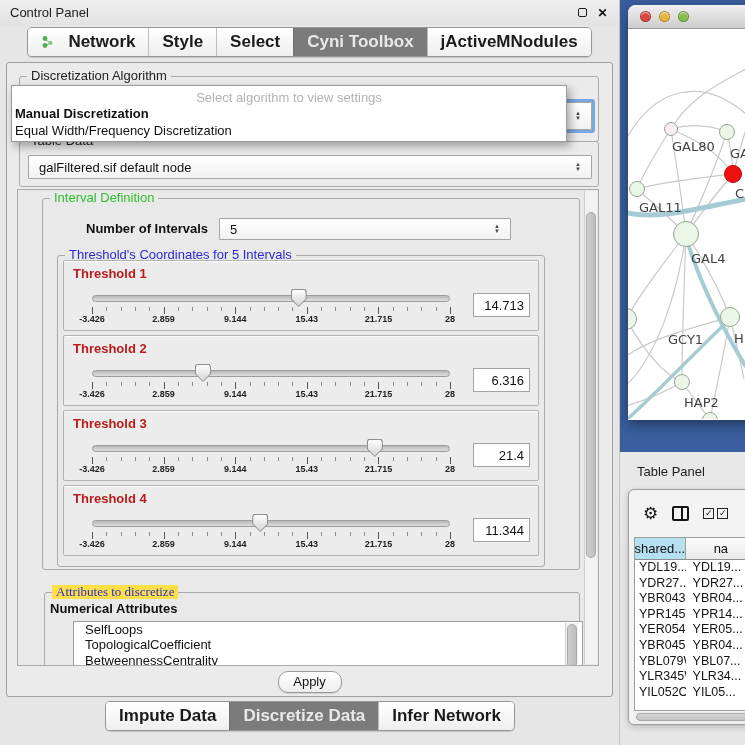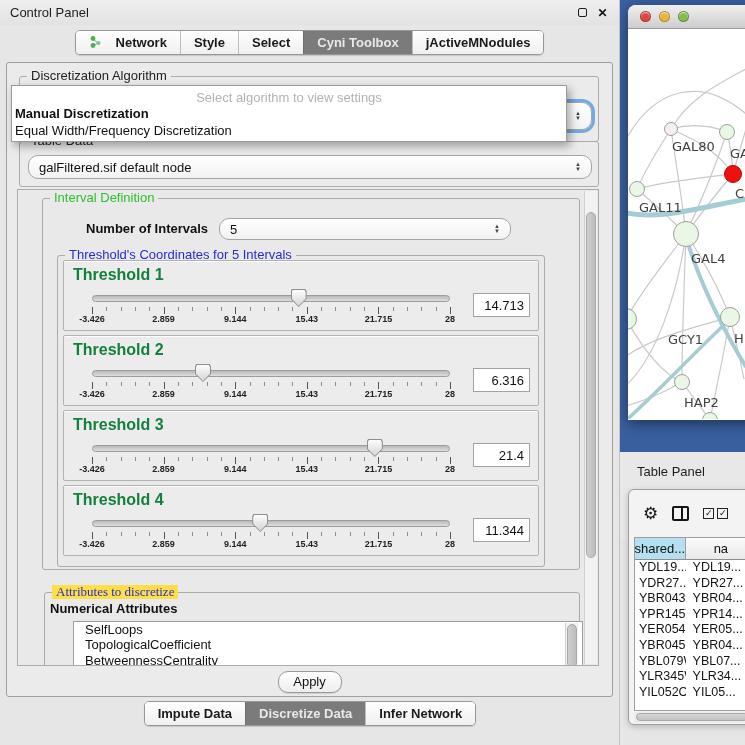--- a/index.html
+++ b/index.html
@@ -9,31 +9,31 @@
   
   #left{width:620px;height:745px;background:#e6e6e6;position:relative;border-right:1px solid #c2c2c2;}
   #titlebar{height:25px;display:flex;align-items:center;padding:0 10px;font-size:13px;color:#1d1d1d;
     background:linear-gradient(#efefef,#e2e2e2);}
   #titlebar .sp{flex:1}
   .win-ic{width:13px;height:13px;display:flex;align-items:center;justify-content:center;margin-left:7px;cursor:default;}
   #float-box{width:9px;height:9px;border:1.6px solid #1d1d1d;border-radius:2px;}
   #close-x{font-size:12px;font-weight:bold;color:#111;line-height:1;}
   .tabrow{height:34px;display:flex;justify-content:center;align-items:center;}
   .seg{display:flex;border:1px solid #979797;border-radius:5px;overflow:hidden;background:#fff;box-shadow:0 1px 1px rgba(0,0,0,.15);}
-  .seg-item{padding:4px 13px;font-size:13px;font-weight:bold;color:#1a1a1a;background:linear-gradient(#fff,#efefef);
+  .seg-item{padding:4px 13px;font-size:17px;font-weight:bold;color:#1a1a1a;background:linear-gradient(#fff,#efefef);
     border-left:1px solid #bdbdbd;display:flex;align-items:center;gap:14px;white-space:nowrap;cursor:default;}
   .seg-item:first-child{border-left:none;}
   .seg-item.sel{background:#7b7b7b;color:#e9e9e9;border-left-color:#6f6f6f;}
   #outer-box{position:absolute;left:6px;top:62px;width:607px;height:635px;border:1px solid #9f9f9f;
     border-radius:3px;background:#ebebeb;}
   .fieldset{position:absolute;border:1px solid #ababab;border-radius:3px;}
   .fs-label{position:absolute;top:-8px;left:7px;background:#ebebeb;padding:0 4px;font-size:13px;line-height:14px;color:#222;white-space:nowrap;}
   .fs-label.green{color:#2fbf2f;}
   .fs-label.blue{color:#2a2ad4;}
-  .combo{position:absolute;background:linear-gradient(#ffffff,#f2f2f2);border:1px solid #a5a5a5;border-radius:10px;
+  .combo{position:absolute;background:linear-gradient(#ffffff,#f2f2f2);border:1px solid #a5a5a5;border-radius:1px;
     font-size:13px;color:#111;display:flex;align-items:center;padding:0 10px;cursor:default;}
   .combo .cv{flex:1;overflow:hidden;white-space:nowrap;}
   .stepper{display:flex;flex-direction:column;align-items:center;line-height:5px;font-size:6px;color:#444;margin-left:6px;}
   .focusring{box-shadow:0 0 0 3px rgba(96,158,226,.85);}
   
   #algo-popup{position:absolute;left:4px;top:22px;width:556px;height:57px;background:#fff;border:1px solid #9b9b9b;
     box-shadow:3px 4px 9px rgba(0,0,0,.35);z-index:20;font-size:13px;}
   #popup-hint{text-align:center;color:#b3b3b3;padding-top:4px;height:19px;}
   .popup-opt{padding:1px 3px;color:#111;white-space:nowrap;cursor:default;}
   .popup-opt.sel{font-weight:bold;}
@@ -41,21 +41,21 @@
   #scrollarea{position:absolute;left:10px;top:126px;width:582px;height:477px;border:1px solid #ababab;
     background:#e9e9e9;overflow:hidden;}
   .vsb{position:absolute;background:#f2f2f2;border-left:1px solid #cfcfcf;}
   .vsb .thumb{position:absolute;left:1px;right:1px;background:linear-gradient(90deg,#cfcfcf,#bdbdbd);border:1px solid #a9a9a9;border-radius:6px;}
   #interval-fs{left:24px;top:8px;width:538px;height:372px;background:#e9e9e9;}
   #interval-fs .fs-label{background:#e9e9e9;}
   #noi-label{position:absolute;left:43px;top:22px;font-size:13px;font-weight:bold;color:#111;}
   #thresh-fs{left:14px;top:56px;width:488px;height:312px;}
   .tbox{position:relative;margin:4px 5px 0 5px;height:71px;border:1px solid #b2b2b2;border-radius:2px;
     background:#ececec;box-shadow:inset 0 1px 0 #fdfdfd;}
-  .tbox-title{position:absolute;left:9px;top:5px;font-size:16px;font-weight:bold;color:#15803d;}
+  .tbox-title{position:absolute;left:9px;top:5px;font-size:13px;font-weight:bold;color:#b91c1c;}
   .sliderzone{position:absolute;left:28px;top:0;width:358px;height:71px;}
   .track{position:absolute;left:0;right:0;top:34px;height:7px;border:1px solid #9c9c9c;border-radius:4px;
     background:linear-gradient(#b9b9b9,#dedede);}
   .thumb-sl{position:absolute;top:28px;width:16px;height:18px;
     clip-path:polygon(8% 0,92% 0,100% 12%,100% 55%,50% 100%,0 55%,0 12%);
     background:#8f8f8f;}
   .thumb-sl i{position:absolute;left:1px;top:1px;right:1px;bottom:1px;display:block;
     clip-path:polygon(8% 0,92% 0,100% 12%,100% 55%,50% 100%,0 55%,0 12%);
     background:linear-gradient(#fdfdfd,#d4d4d4);}
   .tick{position:absolute;top:46px;width:1px;background:#8a8a8a;}

